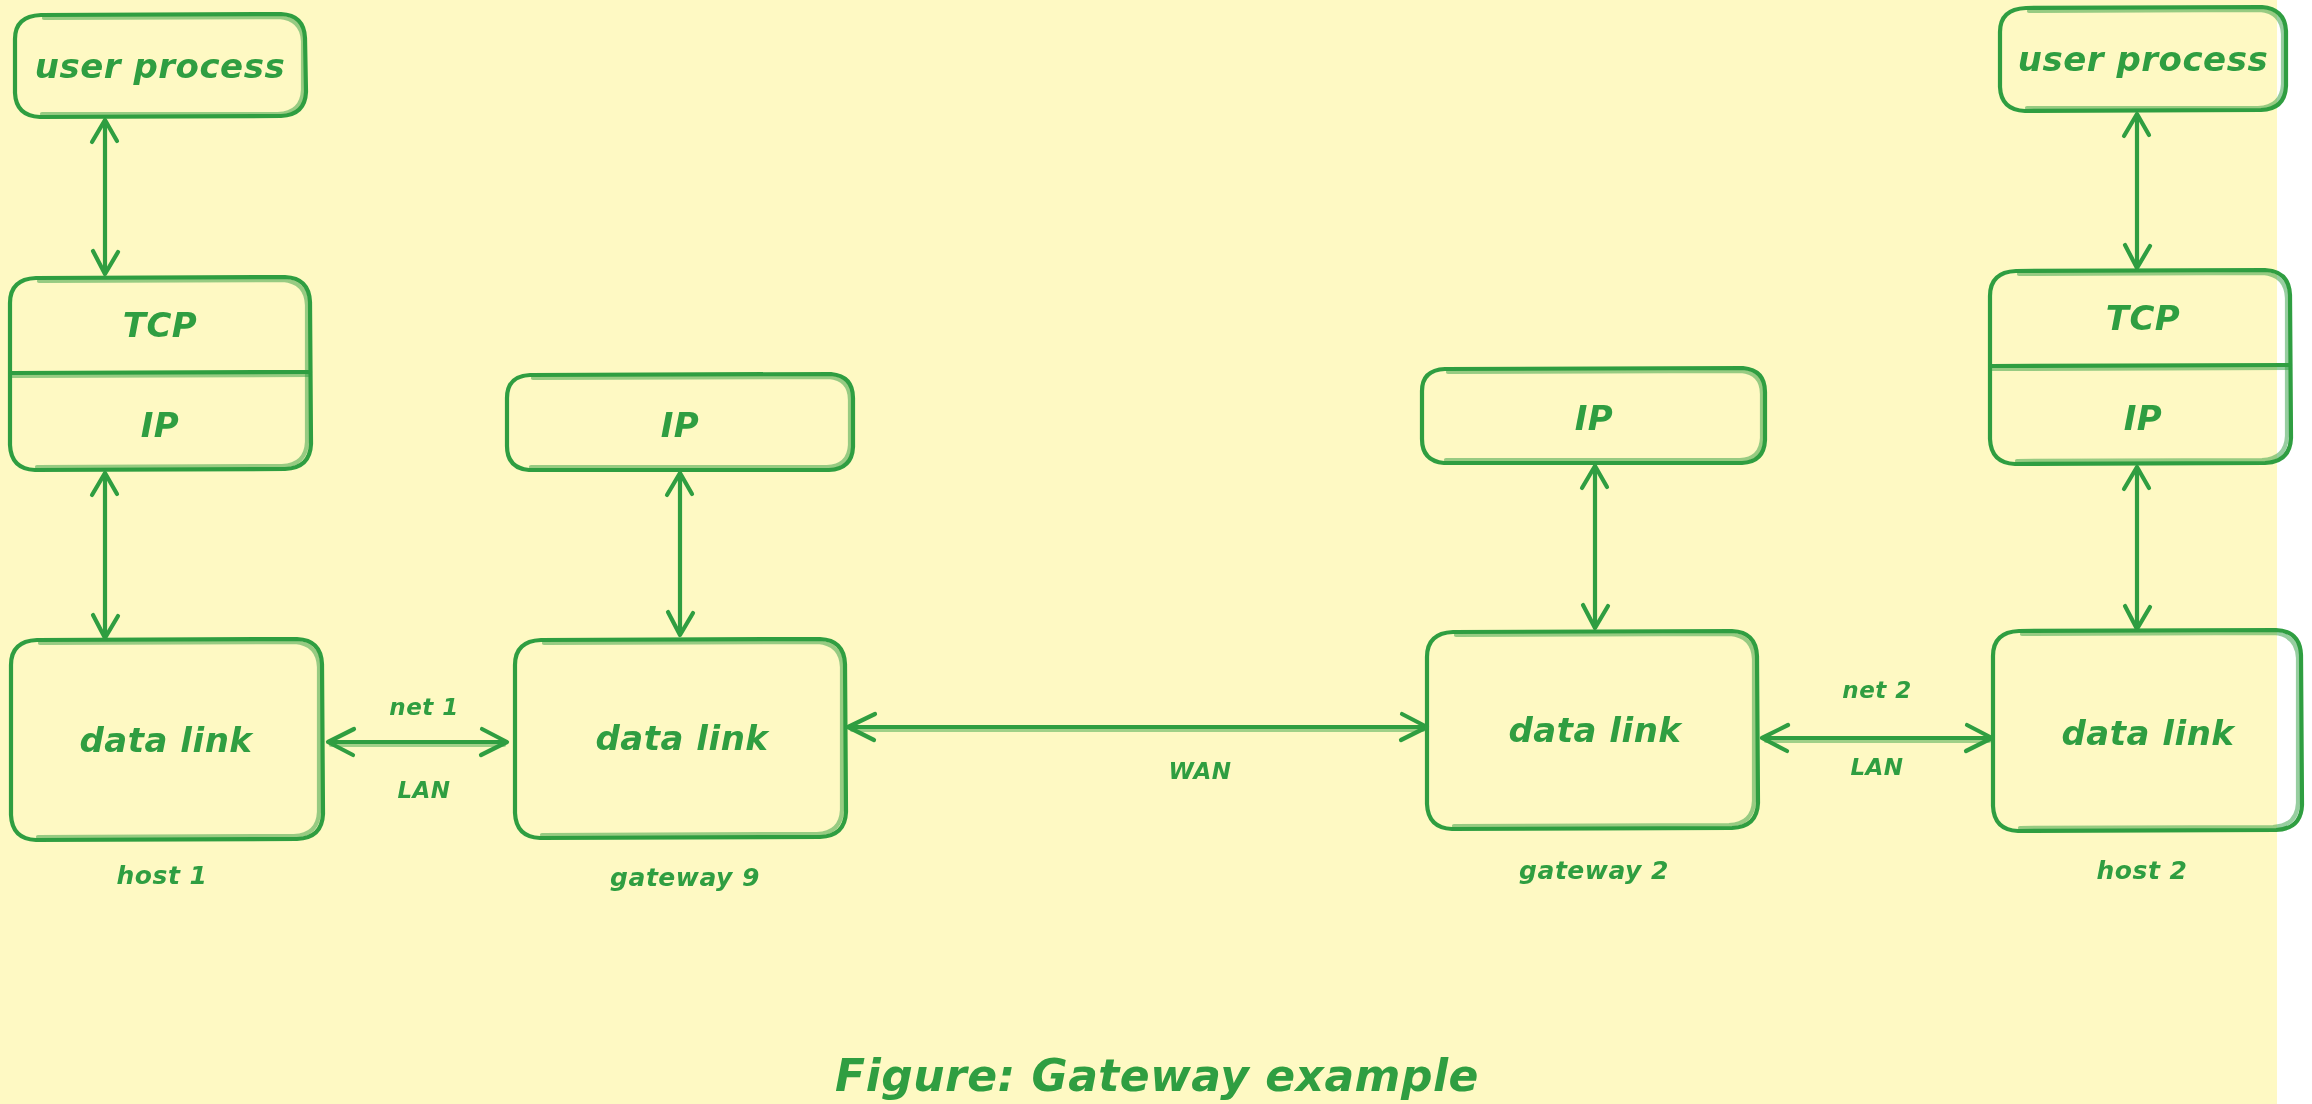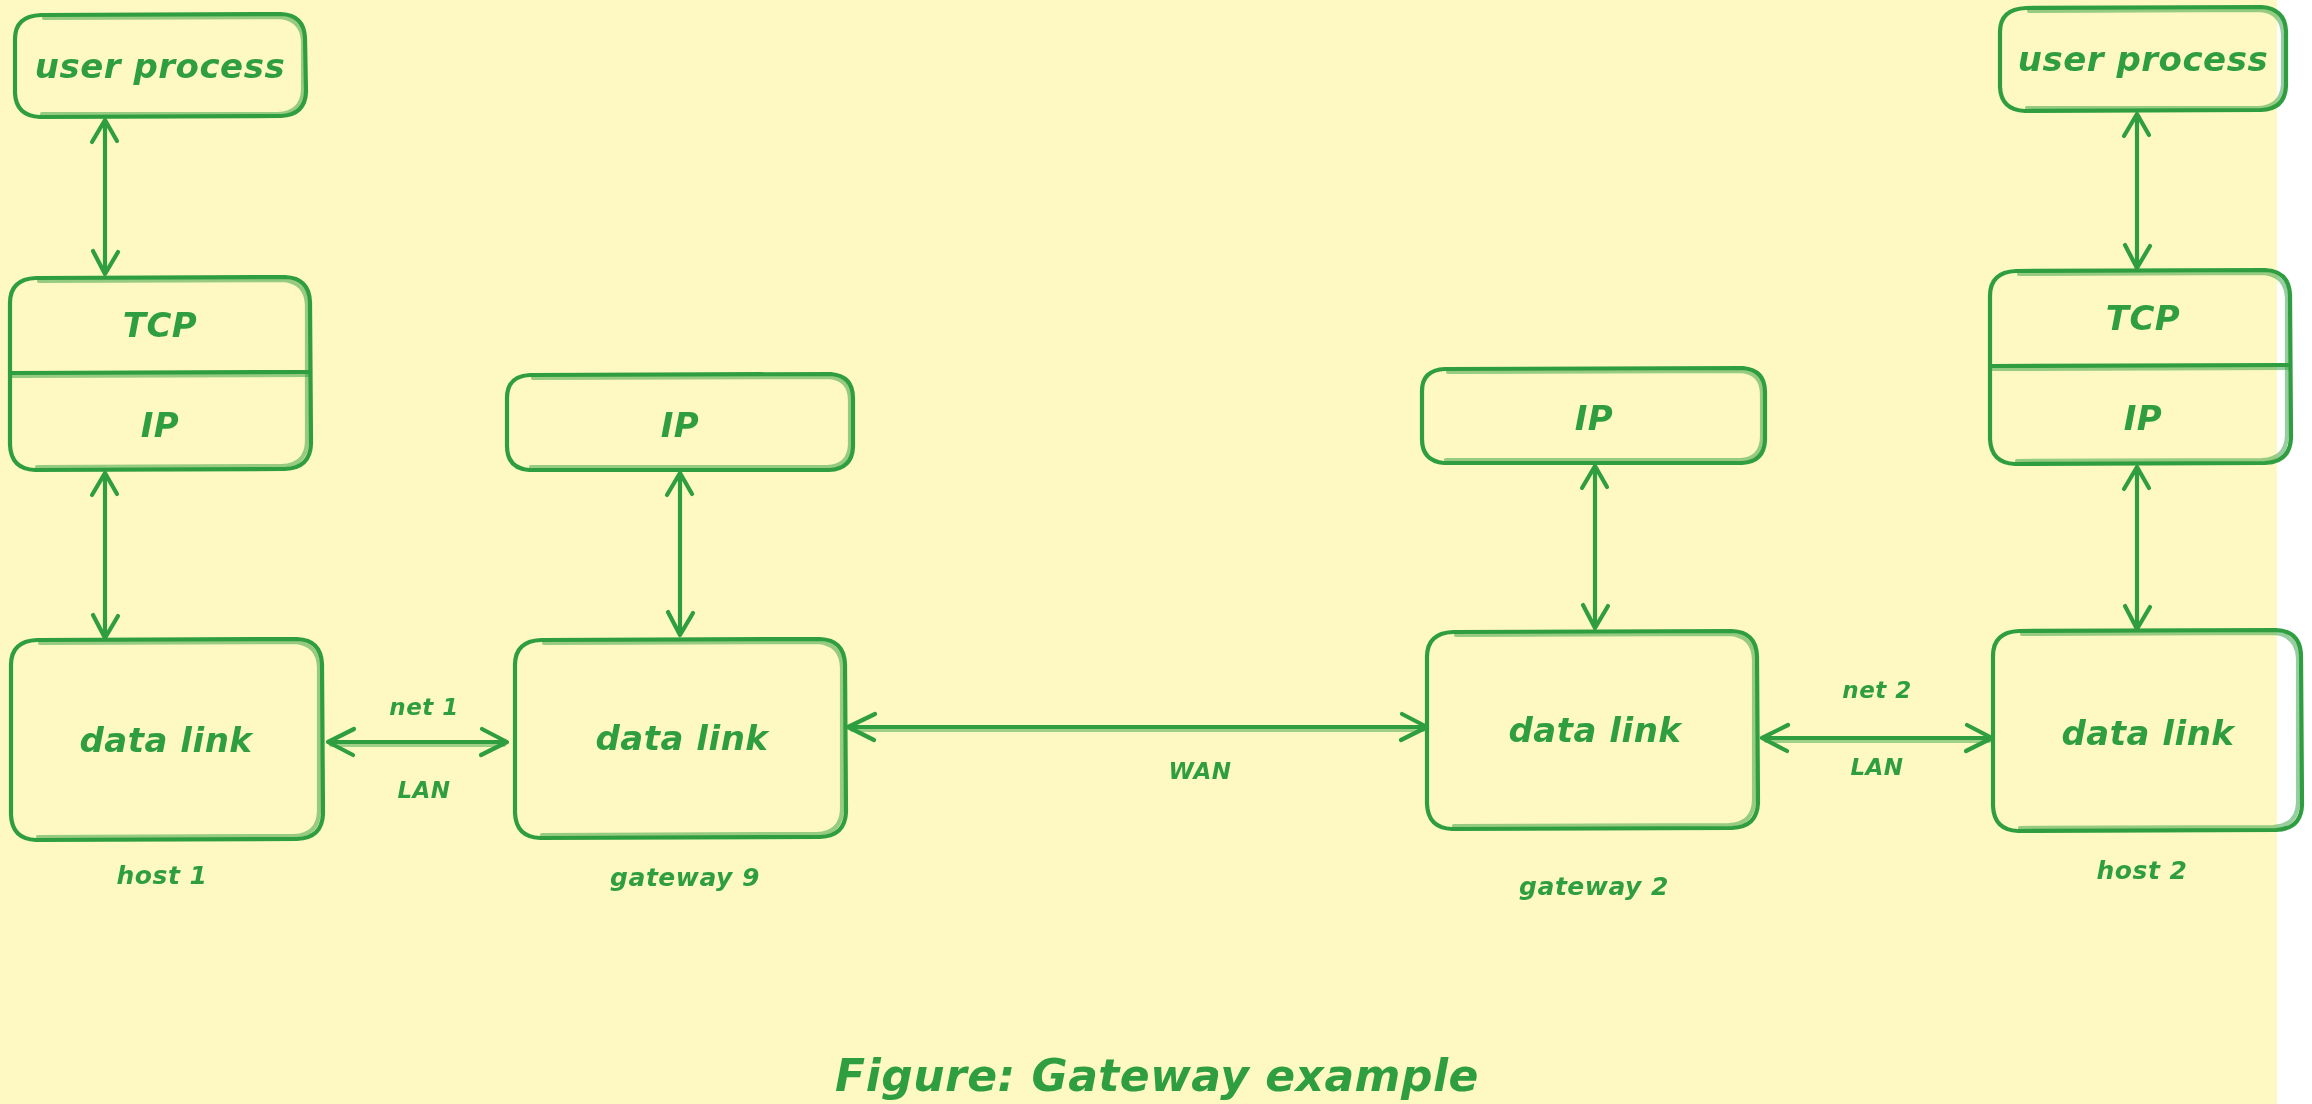--- a/index.html
+++ b/index.html
@@ -173,21 +173,21 @@
   <div class="lbl edge-label" style="left:424px; top:790px;">LAN</div>
 
   <div class="lbl box-label" style="left:680px; top:425px;">IP</div>
   <div class="lbl box-label" style="left:682px; top:738px;">data link</div>
   <div class="lbl small-label" style="left:685px; top:877px;">gateway 9</div>
 
   <div class="lbl edge-label" style="left:1200px; top:771px;">WAN</div>
 
   <div class="lbl box-label" style="left:1594px; top:418px;">IP</div>
   <div class="lbl box-label" style="left:1595px; top:730px;">data link</div>
-  <div class="lbl small-label" style="left:1594px; top:870px;margin-top:16px;">gateway 2</div>
+  <div class="lbl small-label" style="left:1594px; top:870px;">gateway 2</div>
 
   <div class="lbl edge-label" style="left:1877px; top:690px;">net 2</div>
   <div class="lbl edge-label" style="left:1877px; top:767px;">LAN</div>
 
   <div class="lbl box-label" style="left:2143px; top:59px;">user process</div>
   <div class="lbl box-label" style="left:2143px; top:318px;">TCP</div>
   <div class="lbl box-label" style="left:2143px; top:418px;">IP</div>
   <div class="lbl box-label" style="left:2148px; top:733px;">data link</div>
   <div class="lbl small-label" style="left:2142px; top:870px;">host 2</div>
 

